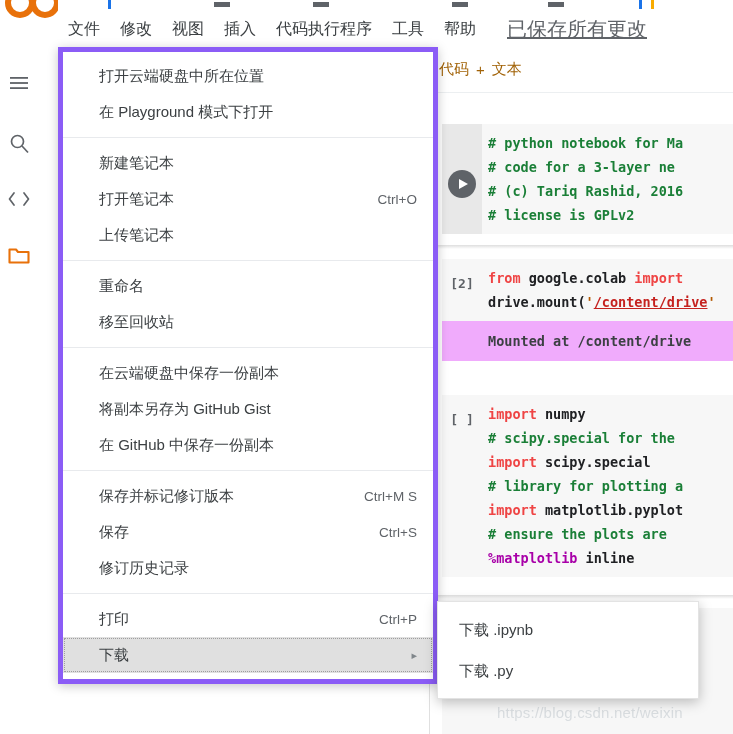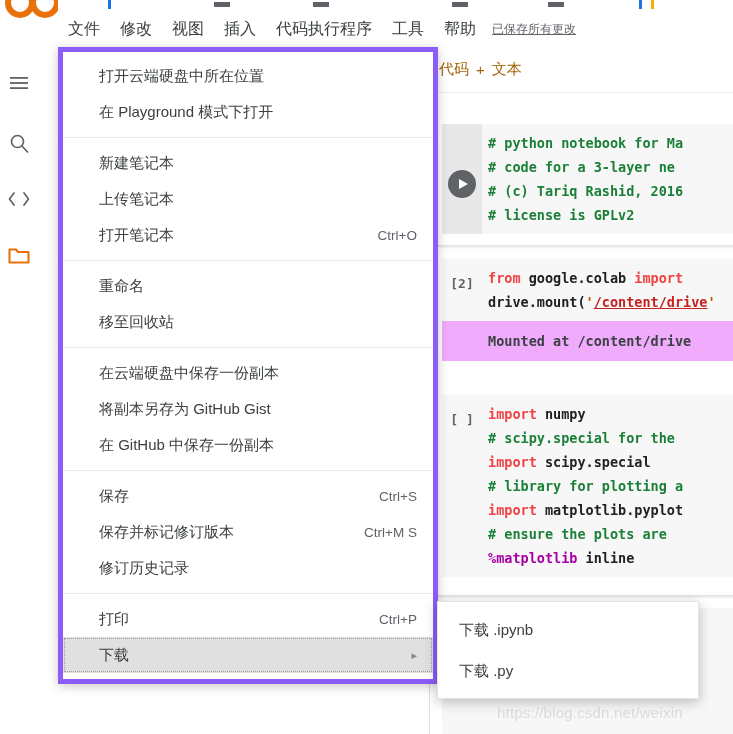--- a/index.html
+++ b/index.html
@@ -18,21 +18,21 @@
   .chrome-tick.blue { background: #1a73e8; width: 3px; height: 9px; }
   .chrome-tick.yel  { background: #f9ab00; width: 3px; height: 9px; }
 
   
   .logo { position: absolute; left: 4px; top: -4px; width: 54px; height: 34px; }
 
   
   .menubar { position: absolute; left: 58px; top: 12px; height: 34px; display: flex; align-items: center; gap: 0; z-index: 30;}
   .menu-btn { font-size: 16px; color: #3c4043; padding: 5px 10px; line-height: 20px; white-space: nowrap; cursor: default; }
   .menu-btn.active { background: #fff; position: relative; z-index: 41; }
-  .saved-status { font-size: 12px; color: #5f6368; text-decoration: underline; margin-left: 6px; white-space: nowrap; }
+  .saved-status { font-size: 20px; color: #5f6368; text-decoration: underline; margin-left: 21px; white-space: nowrap; }
 
   .header-rule { position: absolute; left: 0; top: 48px; width: 733px; height: 1px; background: #e8eaed; }
 
   
   .rail { position: absolute; left: 0; top: 48px; width: 40px; height: 686px; background: #fff; }
   .rail-icon { position: absolute; left: 2px; width: 34px; height: 34px; display: flex; align-items: center; justify-content: center; color: #5f6368; }
 
   
   .fb-panel { position: absolute; left: 40px; top: 48px; width: 390px; height: 686px; background: #fff; border-right: 1px solid #e0e0e0; }
   .fb-title { position: absolute; left: 18px; top: 24px; font-size: 16px; color: #3c4043; }
@@ -241,26 +241,26 @@
     <div class="mi">
       <span>在 Playground 模式下打开</span>
     </div>
 
     <div class="mdiv"></div>
 
     <div class="mi">
       <span>新建笔记本</span>
     </div>
     <div class="mi">
-      <span>上传笔记本</span>
-    </div>
-    <div class="mi">
       <span>打开笔记本</span>
       <span class="accel">Ctrl+O</span>
     </div>
+    <div class="mi">
+      <span>上传笔记本</span>
+    </div>
 
     <div class="mdiv"></div>
 
     <div class="mi">
       <span>重命名</span>
     </div>
     <div class="mi">
       <span>移至回收站</span>
     </div>
 
@@ -271,27 +271,27 @@
     </div>
     <div class="mi">
       <span>将副本另存为 GitHub Gist</span>
     </div>
     <div class="mi">
       <span>在 GitHub 中保存一份副本</span>
     </div>
 
     <div class="mdiv"></div>
 
+    <div class="mi">
+      <span>保存并标记修订版本</span>
+      <span class="accel">Ctrl+M S</span>
+    </div>
     <div class="mi">
       <span>保存</span>
       <span class="accel">Ctrl+S</span>
-    </div>
-    <div class="mi">
-      <span>保存并标记修订版本</span>
-      <span class="accel">Ctrl+M S</span>
     </div>
     <div class="mi">
       <span>修订历史记录</span>
     </div>
 
     <div class="mdiv"></div>
 
     <div class="mi">
       <span>打印</span>
       <span class="accel">Ctrl+P</span>

